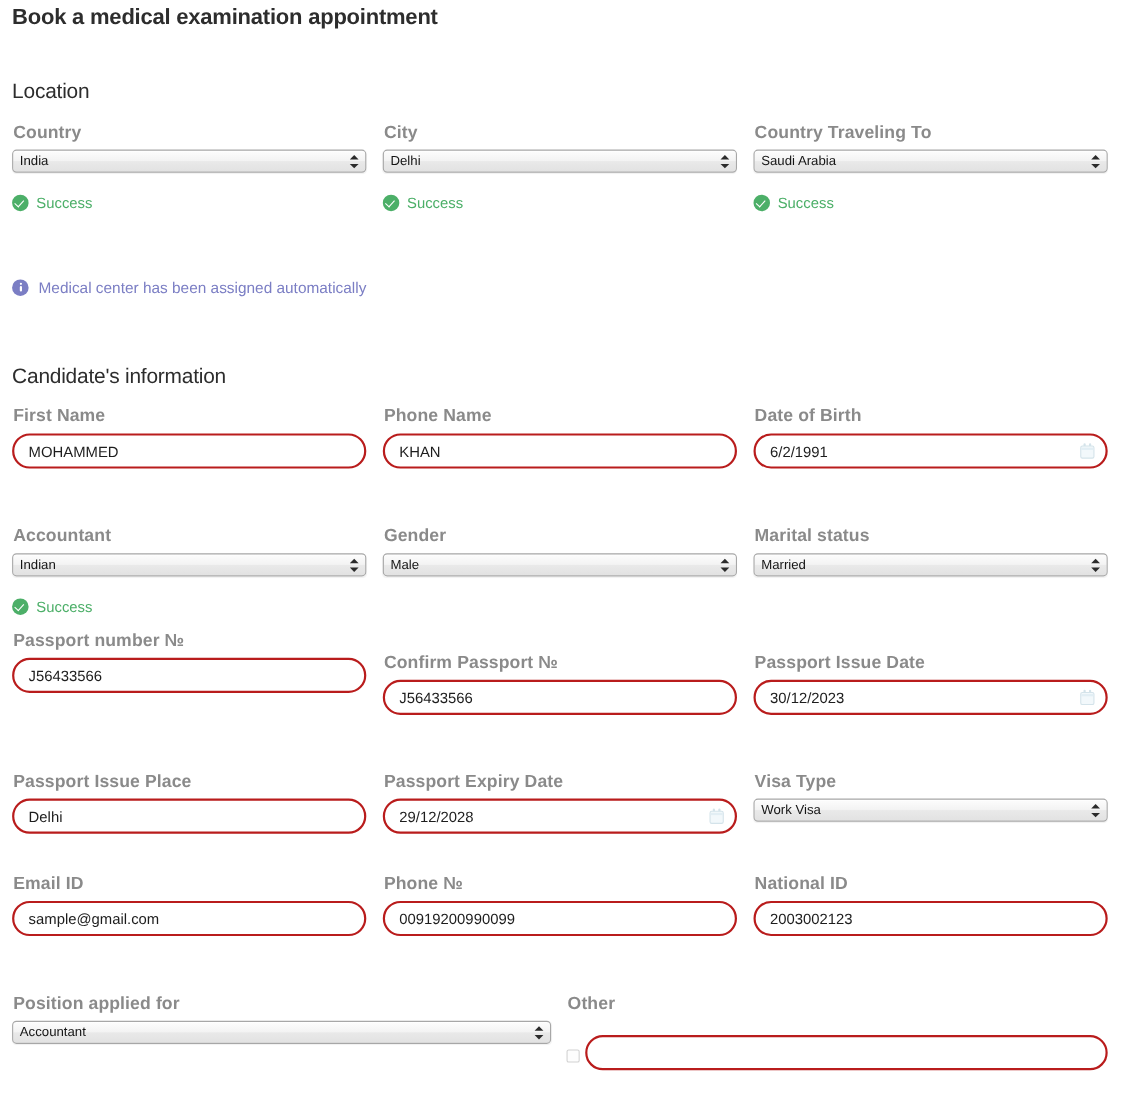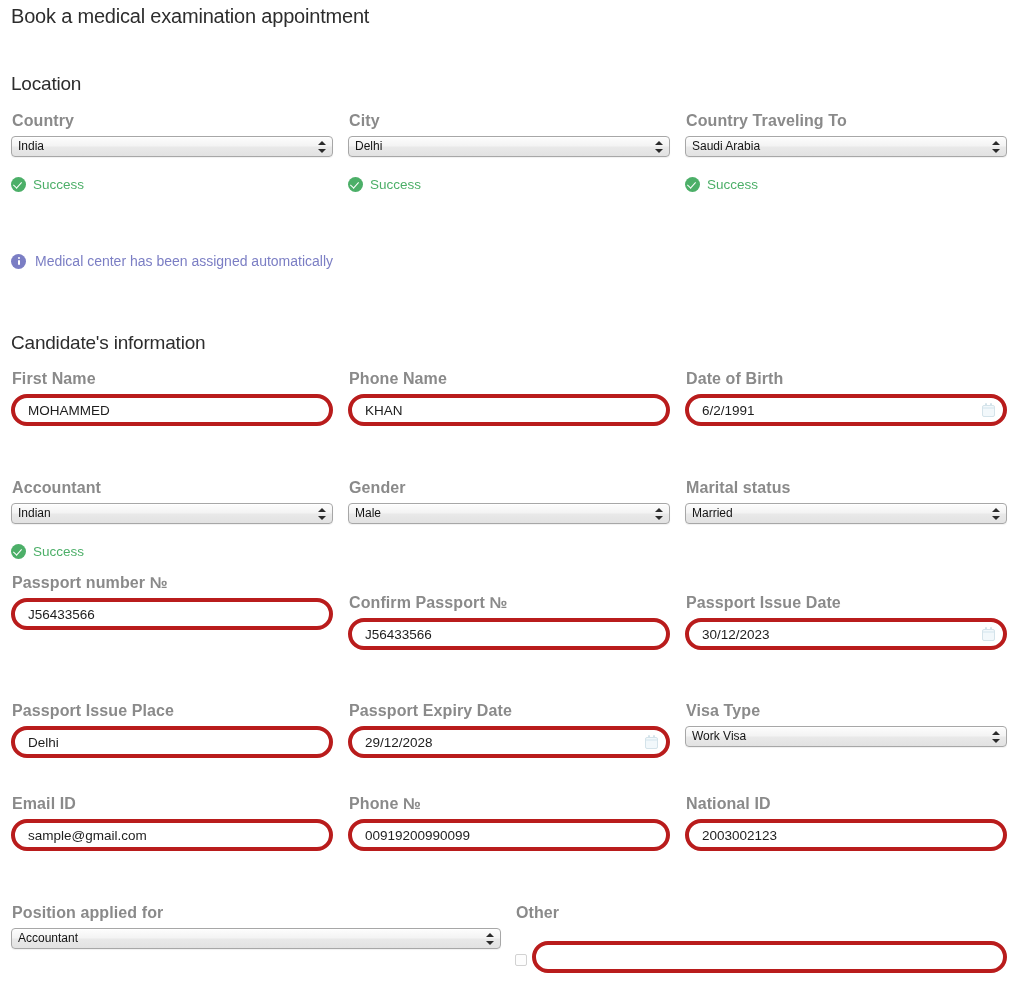--- a/index.html
+++ b/index.html
@@ -23,21 +23,21 @@
     height: 998px;
     padding: 0 10px;
   }
 
   
   .page-title {
     position: absolute;
     left: 11px;
     top: 5px;
     font-size: 20px;
-    font-weight: 400;
+    font-weight: 700;
     letter-spacing: -0.2px;
     color: #2d2d2d;
     margin: 0;
     white-space: nowrap;
   }
   .section-title {
     position: absolute;
     font-size: 19px;
     font-weight: 400;
     letter-spacing: -0.2px;
@@ -107,21 +107,21 @@
   .select .arrows::after {
     bottom: 1px;
     border-top: 4px solid #2b2b2b;
   }
 
   
   .textinput {
     display: block;
     width: 100%;
     height: 32px;
-    border: 4px solid #b91c1c;
+    border: 2px solid #b91c1c;
     border-radius: 16px;
     background: #ffffff;
     font-family: "Liberation Sans", sans-serif;
     font-size: 13.5px;
     color: #1d1d1d;
     padding: 0 13px;
     outline: none;
   }
   .textinput.has-cal { padding-right: 34px; }
   .input-wrap { position: relative; }

